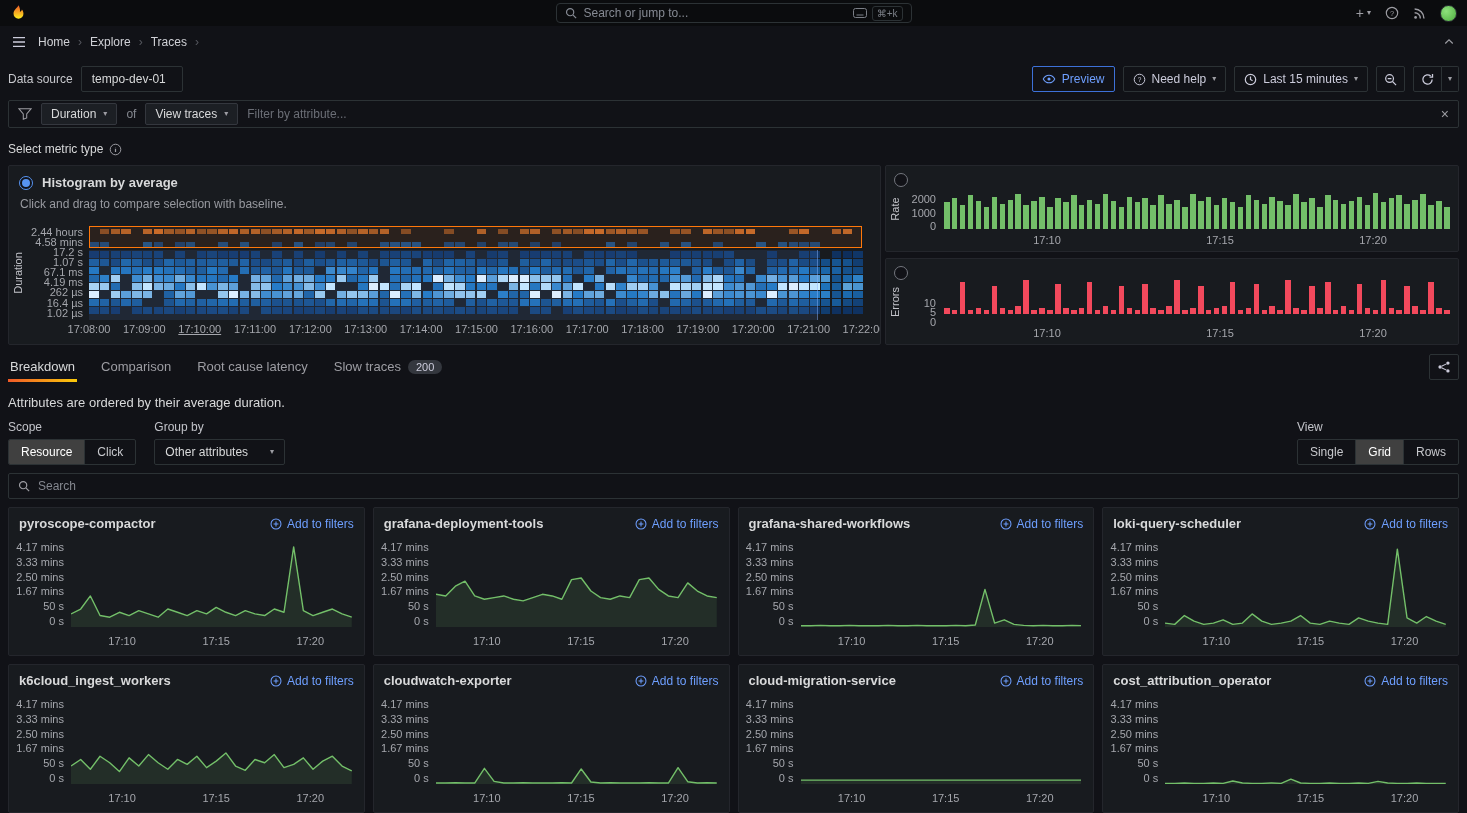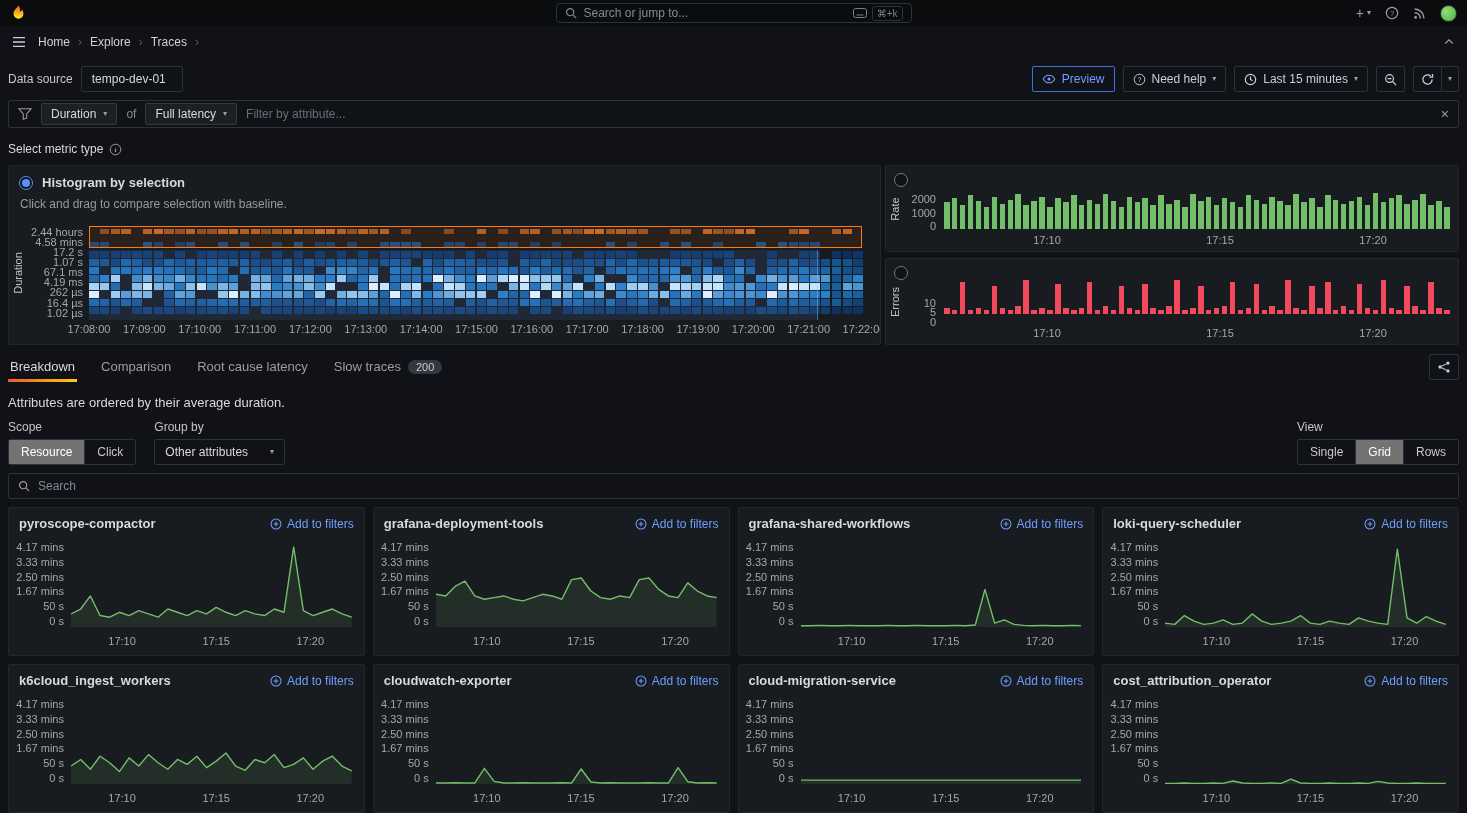--- a/index.html
+++ b/index.html
@@ -67,21 +67,21 @@
   .badge{background:#34373e;border-radius:9px;padding:1px 8px;font-size:11px;color:#ccccdc}
   .icon-btn{width:30px;height:26px;border:1px solid #2c3235;border-radius:2px;display:flex;align-items:center;justify-content:center;margin-left:auto;cursor:pointer;color:#ccccdc}
   .note{margin:13px 8px 10px;font-size:13px;color:#d8d9da}
   
   .controls-row{margin:10px 8px 4px;display:flex;align-items:flex-end;gap:18px}
   .ctl-group{display:flex;flex-direction:column;gap:5px}
   .ctl-label{font-size:12px;color:#c2c3c9}
   .seg{display:inline-flex;border:1px solid #2c3235;border-radius:2px;overflow:hidden;height:26px;background:#111217}
   .seg-item{padding:0 12px;display:flex;align-items:center;color:#c7c8cd;cursor:pointer;border-right:1px solid #2c3235;font-size:12px}
   .seg-item:last-child{border-right:none}
-  .seg-item.active{background:#737373;color:#fff}
+  .seg-item.active{background:#404040;color:#fff}
   .row-inline{display:flex;gap:8px}
   .view-group{margin-left:auto}
   .select-box{height:26px;border:1px solid #2c3235;border-radius:2px;display:flex;align-items:center;gap:22px;padding:0 10px;color:#d8d9da;cursor:pointer;background:#111217}
   
   .search-row{margin:8px;height:26px;border:1px solid #2c3235;border-radius:2px;display:flex;align-items:center;gap:8px;padding:0 9px;background:#111217}
   .search-row input{flex:1;background:transparent;border:none;outline:none;color:#d8d9da;font-family:"Liberation Sans",sans-serif;font-size:12px}
   .search-row input::placeholder{color:#84878f}
   
   .cards-grid{margin:8px;display:grid;grid-template-columns:repeat(4,1fr);gap:8px}
   .card{background:#181b1f;border:1px solid #24262c;border-radius:2px;height:149px;position:relative;padding:8px 10px;overflow:hidden}
@@ -208,40 +208,40 @@
 <div class="filterbar">
   <svg width="14" height="12" viewBox="0 0 16 14">
       <path d="M1 1h14l-5 6v4.5L6 13V7L1 1z" fill="none" stroke="#9d9da3" stroke-width="1.2"></path>
     </svg>
   <div class="pill">
     <span>Duration</span>
     <span class="caret">▾</span>
   </div>
   <span class="muted">of</span>
   <div class="pill">
-    <span>Full latency</span>
+    <span>View traces</span>
     <span class="caret">▾</span>
   </div>
   <span class="ph">Filter by attribute...</span>
   <span class="close-x">×</span>
 </div>
 
 <div class="metric-label-row">
   <span>Select metric type</span>
   <svg width="13" height="13" viewBox="0 0 16 16">
       <circle cx="8" cy="8" r="6.5" fill="none" stroke="#9d9da3" stroke-width="1.2"></circle>
       <path d="M8 7.2V11M8 4.8v.3" stroke="#9d9da3" stroke-width="1.5"></path>
     </svg>
 </div>
 
 <div class="metric-row">
   <div class="panel hist-panel">
     <div class="hist-head">
       <div class="radio checked"></div>
-      <span class="hist-title">Histogram by selection</span>
+      <span class="hist-title">Histogram by average</span>
     </div>
     <div class="hist-sub">Click and drag to compare selection with baseline.</div>
     <div class="hist-plot">
       <div class="vert-wrap" style="left:2px;top:60px;bottom:24px">
           <span>Duration</span>
         </div>
       <div class="ybox" style="position:absolute;left:0;top:0;width:78px;height:100%">
           <span style="top: 60.5px;">2.44 hours</span>
           <span style="top: 70.7px;">4.58 mins</span>
           <span style="top: 80.8px;">17.2 s</span>
@@ -850,21 +850,21 @@
           <div style="position: absolute; left: 710.4px; top: 141px; width: 9.6px; height: 7px; background: rgb(18, 64, 116);"></div>
           <div style="position: absolute; left: 721.2px; top: 141px; width: 9.6px; height: 7px; background: rgb(16, 54, 102);"></div>
           <div style="position: absolute; left: 731.9px; top: 141px; width: 9.6px; height: 7px; background: rgb(17, 61, 111);"></div>
           <div style="position: absolute; left: 742.7px; top: 141px; width: 9.6px; height: 7px; background: rgb(15, 49, 95);"></div>
           <div style="position: absolute; left: 753.5px; top: 141px; width: 9.6px; height: 7px; background: rgb(15, 51, 98);"></div>
           <div style="position: absolute; left: 764.2px; top: 141px; width: 9.6px; height: 7px; background: rgb(15, 50, 97);"></div>
         </div>
       <div class="xbox" style="left:80px;right:16px;width:auto;top:157px">
           <span style="left: 0%;">17:08:00</span>
           <span style="left: 7.14%;">17:09:00</span>
-          <span style="left: 14.29%;">17:10:00</span>
+          <span style="left: 14.29%; text-decoration: underline;">17:10:00</span>
           <span style="left: 21.43%;">17:11:00</span>
           <span style="left: 28.57%;">17:12:00</span>
           <span style="left: 35.71%; text-align: right;">17:13:00</span>
           <span style="left: 42.86%;">17:14:00</span>
           <span style="left: 50%;">17:15:00</span>
           <span style="left: 57.14%;">17:16:00</span>
           <span style="left: 64.29%;">17:17:00</span>
           <span style="left: 71.43%;">17:18:00</span>
           <span style="left: 78.57%;">17:19:00</span>
           <span style="left: 85.71%;">17:20:00</span>

